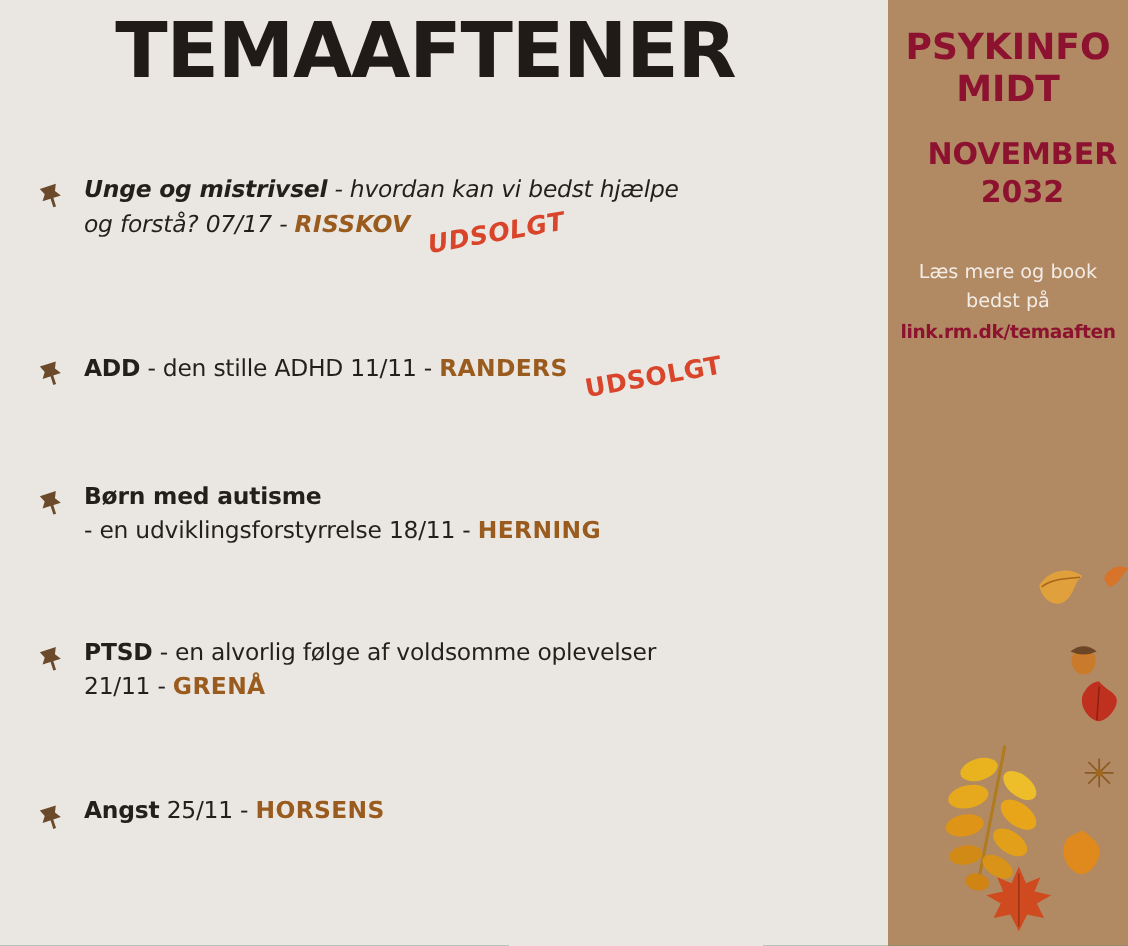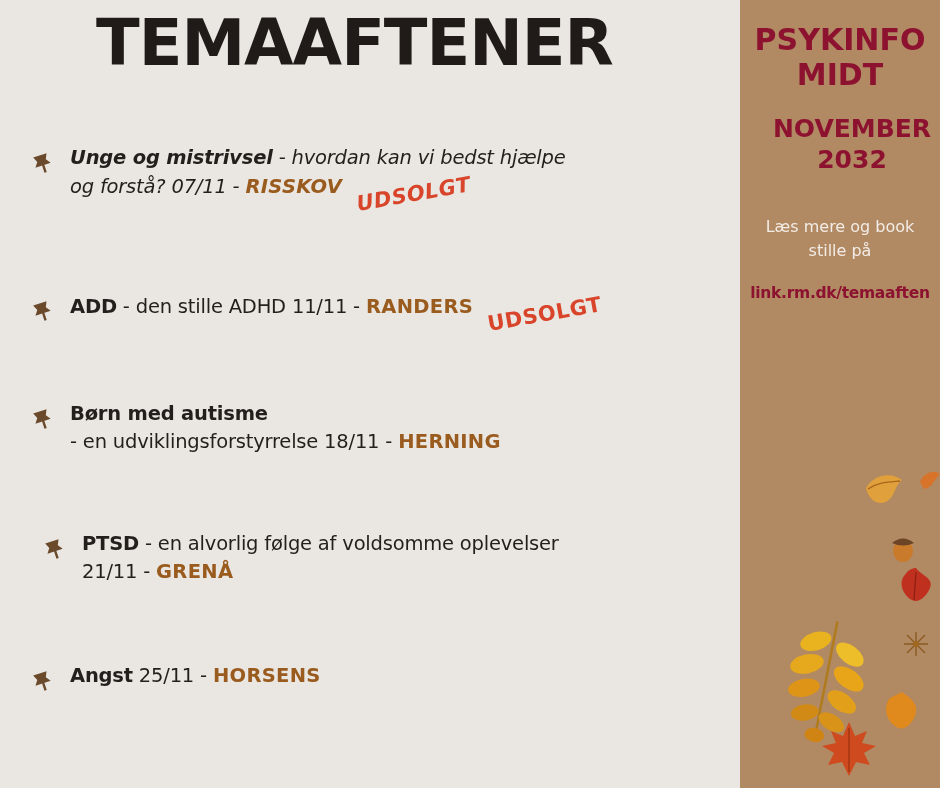--- a/index.html
+++ b/index.html
@@ -88,21 +88,21 @@
     position: relative;
     top: 8px;
   }
   .line2 {
     display: block;
   }
   
   .e1 { position: absolute; top: 12px;  left: 0; width: 740px; font-style: italic; }
   .e2 { position: absolute; top: 160px; left: 0; width: 740px; }
   .e3 { position: absolute; top: 268px; left: 0; width: 804px; }
-  .e4 { position: absolute; top: 398px; left: 12px; width: 740px; }
+  .e4 { position: absolute; top: 398px; left: 0; width: 740px; }
   .e5 { position: absolute; top: 530px; left: 0; width: 892px; }
 
   
   .right {
     position: relative;
     width: 200px;
     height: 788px;
     background: #b18a63;
     overflow: hidden;
   }
@@ -143,21 +143,21 @@
     color: #f3ece6;
     line-height: 1.5;
     margin-top: 40px;
     padding: 0 10px;
   }
   .booking .link {
     color: #8c1230;
     font-weight: bold;
     font-size: 15.5px;
     display: block;
-    margin-top: 19px;
+    margin-top: 3px;
     letter-spacing: -0.3px;
   }
   
   .leaf { position: absolute; }
 </style>
 </head>
 <body>
 
 <div class="poster">
 
@@ -170,21 +170,21 @@
         <span class="pin">
           <svg width="28" height="28" viewBox="0 0 28 28">
             <g transform="rotate(-18 14 14)">
               <path d="M7 7 L21 7 L18.5 12.5 L22 17.5 L6 17.5 L9.5 12.5 Z" fill="#6b4a2c"></path>
               <rect x="13" y="17" width="2.4" height="8" fill="#6b4a2c"></rect>
             </g>
           </svg>
         </span>
         <div class="ev-text">
           <span class="b">Unge og mistrivsel</span><span> - hvordan kan vi bedst hjælpe</span>
-          <span class="line2"><span>og forstå? 07/11 - </span><span class="city">RISSKOV</span><span class="sold">UDSOLGT</span></span>
+          <span class="line2"><span>og forstå? 07/17 - </span><span class="city">RISSKOV</span><span class="sold">UDSOLGT</span></span>
         </div>
       </div>
 
       <div class="event e2">
         <span class="pin">
           <svg width="28" height="28" viewBox="0 0 28 28">
             <g transform="rotate(-18 14 14)">
               <path d="M7 7 L21 7 L18.5 12.5 L22 17.5 L6 17.5 L9.5 12.5 Z" fill="#6b4a2c"></path>
               <rect x="13" y="17" width="2.4" height="8" fill="#6b4a2c"></rect>
             </g>
@@ -246,21 +246,21 @@
     <div class="brand">
       <div>PSYKINFO</div>
       <div>MIDT</div>
     </div>
     <div class="month">
       <div>NOVEMBER</div>
       <div>2032</div>
     </div>
     <div class="booking">
       <span>Læs mere og book</span><br>
-      <span>stille på</span>
+      <span>bedst på</span>
       <span class="link">link.rm.dk/temaaften</span>
     </div>
 
     <span class="leaf" style="left:122px; top:470px;">
       <svg width="44" height="38" viewBox="0 0 44 38">
         <path d="M4 18 C12 4, 30 2, 40 10 C32 16, 34 26, 24 32 C14 36, 6 28, 4 18 Z" fill="#e0a13c"></path>
         <path d="M6 19 C16 12, 28 12, 38 11" stroke="#a8651c" stroke-width="1.3" fill="none"></path>
       </svg>
     </span>
     <span class="leaf" style="left:178px; top:468px;">

